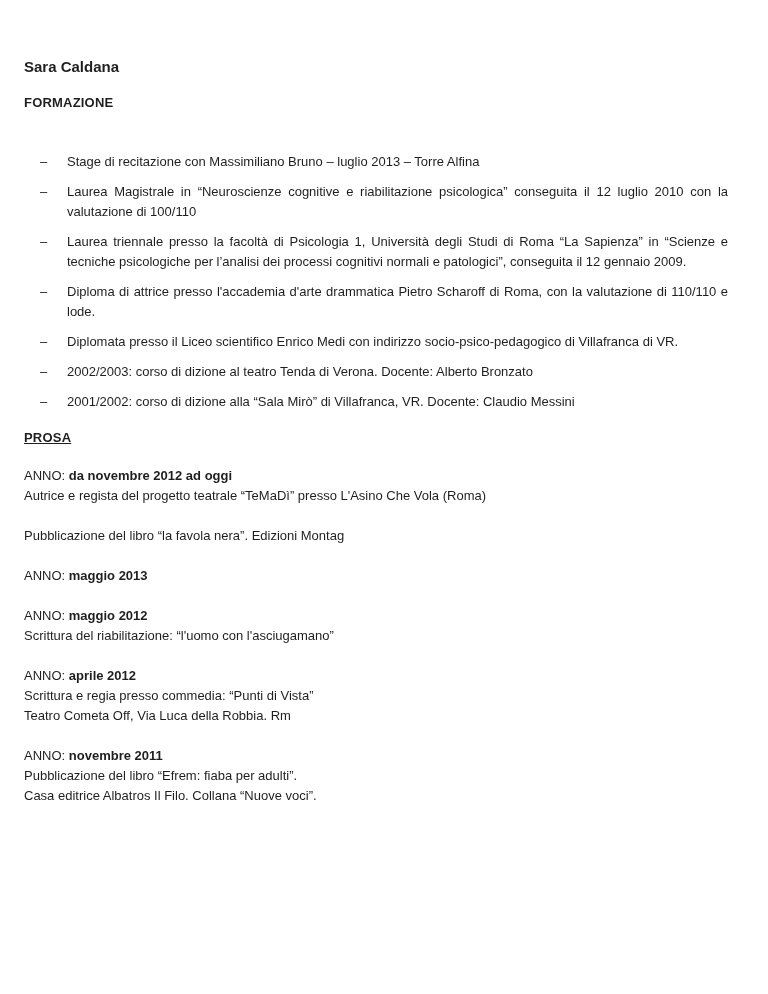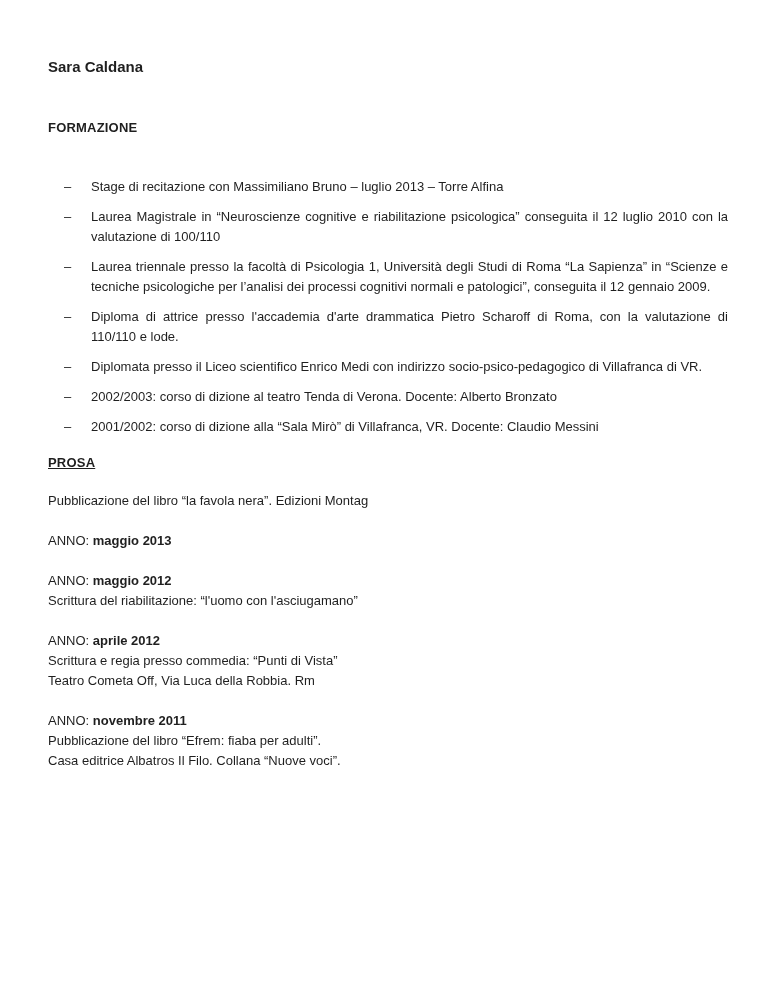--- a/index.html
+++ b/index.html
@@ -6,40 +6,40 @@
     margin: 0;
     padding: 0;
     background: #ffffff;
   }
   .page {
     position: relative;
     width: 768px;
     height: 994px;
     box-sizing: border-box;
     background: #ffffff;
-    padding: 57px 40px 0 48px;
+    padding: 57px 40px 0 24px;
     font-family: "Liberation Sans", sans-serif;
     color: #1f1f1f;
     overflow: hidden;
   }
   .doc-title {
     font-size: 15px;
     line-height: 20px;
     font-weight: bold;
     margin: 0;
   }
   .section-title {
     font-size: 13px;
     line-height: 20px;
     font-weight: bold;
     margin: 0;
     letter-spacing: 0.2px;
   }
   .section-title.formazione {
-    margin-top: 41px;
+    margin-top: 16px;
   }
   .section-title.prosa {
     margin-top: 16px;
     text-decoration: underline;
   }
   ul.bullet-list {
     list-style: none;
     margin: 39px 0 0 0;
     padding: 0 0 0 16px;
   }
@@ -111,20 +111,24 @@
         <span class="bullet-text">2001/2002: corso di dizione alla “Sala Mirò” di Villafranca, VR. Docente: Claudio Messini</span>
       </li>
     </ul>
   </section>
 
   <section>
     <h2 class="section-title prosa">PROSA</h2>
 
     <div class="entries">
 
+      <div class="entry">
+        <p class="entry-head"><span>ANNO:</span> <span class="entry-date">da novembre 2012 ad oggi</span></p>
+        <p>Autrice e regista del progetto teatrale “TeMaDì” presso L'Asino Che Vola (Roma)</p>
+      </div>
 
       <div class="entry">
         <p>Pubblicazione del libro “la favola nera”. Edizioni Montag</p>
       </div>
 
       <div class="entry">
         <p class="entry-head"><span>ANNO:</span> <span class="entry-date">maggio 2013</span></p>
       </div>
 
       <div class="entry">

